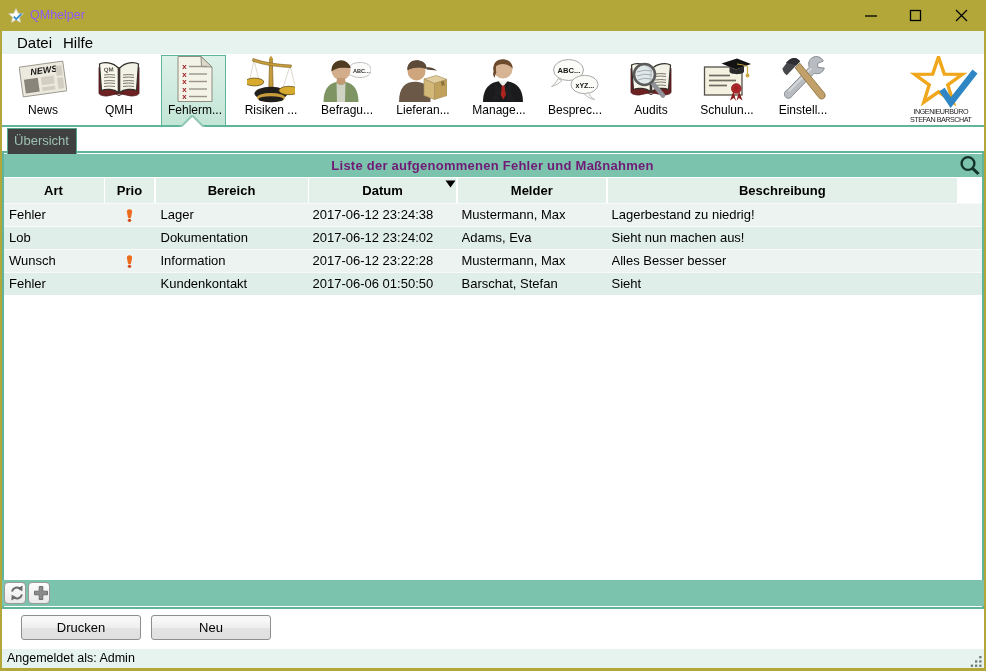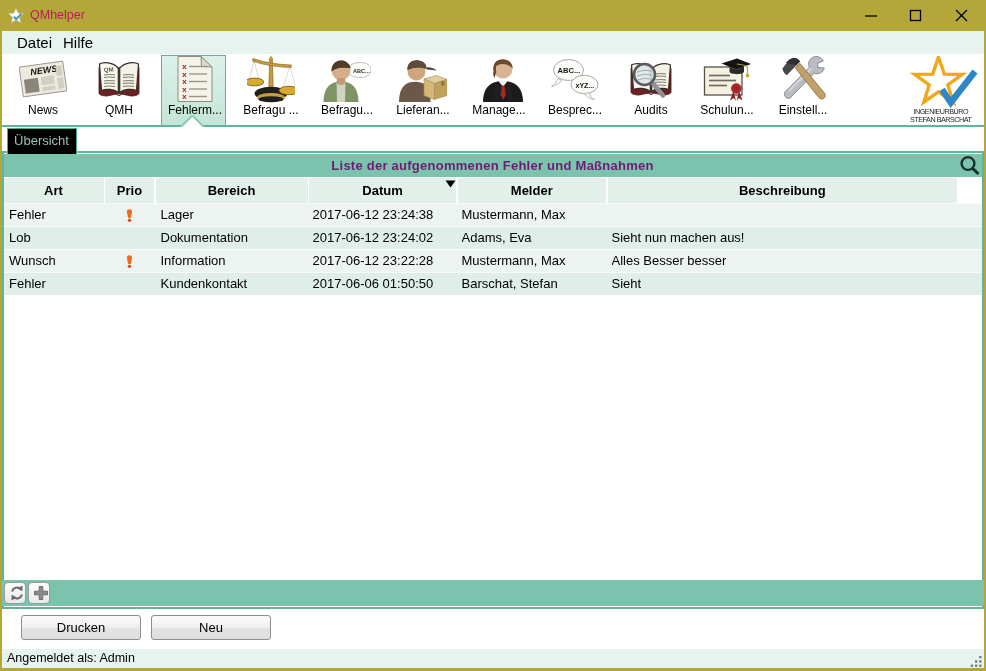--- a/index.html
+++ b/index.html
@@ -4,38 +4,38 @@
 <style>
   html,body{margin:0;padding:0;}
   body{width:986px;height:671px;position:relative;overflow:hidden;
        font-family:"Liberation Sans",sans-serif;background:#fff;}
   .abs{position:absolute;}
   
   #titlebar{left:0;top:0;width:986px;height:31px;background:#b3a73a;}
   #borderL{left:0;top:31px;width:2px;height:640px;background:#b3a73a;}
   #borderR{left:984px;top:31px;width:2px;height:640px;background:#b3a73a;}
   #borderB{left:0;top:668px;width:986px;height:3px;background:#b3a73a;}
-  #apptitle{left:30px;top:0;height:44px;line-height:31px;font-size:12.5px;color:#be185d;}
+  #apptitle{left:30px;top:0;height:44px;line-height:31px;font-size:12.5px;color:#8b5cf6;}
   
   #menubar{left:2px;top:31px;width:982px;height:23px;background:#e7f3ee;font-size:15px;color:#000;}
   #menubar span{position:absolute;top:0;height:23px;line-height:24px;}
   
   #toolbar{left:2px;top:54px;width:982px;height:72px;background:#ffffff;}
   .tbtn{position:absolute;top:0;width:76px;height:72px;text-align:center;}
   .tbtn .lbl{position:absolute;left:0;right:0;top:49px;font-size:12px;color:#000;white-space:nowrap;}
   .tbtn svg{position:absolute;top:1px;left:50%;margin-left:-24px;}
   #greenline1{left:2px;top:125px;width:982px;height:2px;background:#5fb499;}
   
   #selbg{left:161px;top:55px;width:64.5px;height:71px;background:linear-gradient(#ddf1e8,#c2e5d6);border:1.5px solid #5fb499;border-bottom:none;box-sizing:border-box;}
   
   #tabrow{left:2px;top:127px;width:982px;height:25px;background:#fff;}
   #panetop{left:2px;top:151px;width:980px;height:1.5px;background:#5fb499;}
   #paneL{left:2px;top:151px;width:1.5px;height:457px;background:#5fb499;}
   #paneR{left:982px;top:151px;width:2px;height:457px;background:#5fb499;}
-  #tab{left:6.5px;top:128px;width:70px;height:26px;background:#000000;border:1.5px solid #53a78c;border-bottom:none;box-sizing:border-box;
+  #tab{left:6.5px;top:128px;width:70px;height:26px;background:#404040;border:1.5px solid #53a78c;border-bottom:none;box-sizing:border-box;
        font-size:13px;color:#9cc0b1;text-align:center;line-height:24px;}
   
   #ttitle{left:3.5px;top:154px;width:978px;height:23px;background:#7cc3ae;text-align:center;
           font-size:13px;font-weight:bold;color:#701a75;line-height:24px;letter-spacing:0.25px;}
   #thead{left:3.5px;top:177px;width:953.5px;height:25.5px;background:#e3efe9;border-top:1px solid #fff;box-sizing:border-box;}
   .hcell{position:absolute;top:0;height:21px;line-height:26px;text-align:center;font-weight:bold;font-size:13px;color:#000;}
   .vsep{position:absolute;top:0;width:1.5px;height:24.5px;background:#fff;}
   #rows{left:3.5px;top:202.5px;width:978px;}
   .row{position:absolute;left:0;width:978px;height:23.15px;border-top:1.2px solid #f7faf9;box-sizing:border-box;font-size:13px;color:#000;}
   .row .c{position:absolute;top:0;height:21.9px;line-height:22.5px;white-space:nowrap;overflow:hidden;}
@@ -159,21 +159,21 @@
   </g>
   <path d="M22.7 4 L25.3 4 L26.3 38 L21.7 38 Z" fill="#c79d3b" stroke="#7d621f" stroke-width="0.7"></path>
   <path d="M24 0.5 L26.5 4.5 L21.5 4.5 Z" fill="#c79d3b"></path>
   <path d="M6 3.5 C17 7.5 31 9.5 44.5 10 L44 12.5 C30 12 16 10 5.5 6 Z" fill="#c79d3b" stroke="#7d621f" stroke-width="0.6"></path>
   <ellipse cx="24" cy="38.5" rx="16.5" ry="6.8" fill="#211f1c"></ellipse>
   <ellipse cx="24" cy="42.5" rx="14" ry="4.6" fill="#c79d3b"></ellipse>
   <ellipse cx="24" cy="44.2" rx="12.5" ry="3" fill="#211f1c"></ellipse>
   <ellipse cx="7.5" cy="27" rx="9.3" ry="3.9" fill="#d8ab2e" stroke="#6b5418" stroke-width="0.8"></ellipse>
   <ellipse cx="42" cy="35.5" rx="10" ry="4.2" fill="#d8ab2e" stroke="#6b5418" stroke-width="0.8"></ellipse>
  </svg>
- <div class="lbl">Befragu ...</div>
+ <div class="lbl">Risiken ...</div>
 </div>
 
 <div class="tbtn" style="left:383px">
  <svg width="48" height="48" viewBox="0 0 48 48">
   <circle cx="17.5" cy="16.5" r="9" fill="#cfa57e"></circle>
   <path d="M8.5 15 C8 7.5 14 4.5 20 5.5 C25 6.3 28 9.5 27.5 14.5 L38 15.5 C34 12.5 30 12 27.5 12.5 L27 14 C20.5 11.5 13 12.5 8.5 15 Z" fill="#544233"></path>
   <path d="M8.5 15 C8 8.5 13 4.8 19 5.5 C24.5 6.2 27.6 9.8 27.3 13.2 C20.5 11 13 12.5 8.5 15 Z" fill="#5d4a38"></path>
   <path d="M0 47 C0 32.5 6 26.8 16.5 26.8 C24 26.8 29 30.5 31.5 36.5 L31.5 47 Z" fill="#6b5847"></path>
   <path d="M25 24 L37.5 20.5 L48 24.5 L35.5 28.5 Z" fill="#e0cc9c" stroke="#a8905e" stroke-width="0.7"></path>
   <path d="M25 24 L35.5 28.5 L35.5 44.5 L25 40.5 Z" fill="#d3b877" stroke="#a8905e" stroke-width="0.7"></path>
@@ -312,20 +312,21 @@
 <div class="abs" id="rows">
  <div class="row rw" style="top:0">
   <div class="c" style="left:5.5px">Fehler</div>
   <svg style="position:absolute;left:122px;top:5px" width="7" height="13" viewBox="0 0 7 13">
    <path d="M3.5 0.2 C5.3 0.2 6.3 1.4 6.1 3 L5 8.6 C4.8 9.6 2.2 9.6 2 8.6 L0.9 3 C0.7 1.4 1.7 0.2 3.5 0.2 Z" fill="#ec6c1e"></path>
    <ellipse cx="3.5" cy="11.3" rx="1.7" ry="1.6" fill="#d4491c"></ellipse>
   </svg>
   <div class="c" style="left:157px">Lager</div>
   <div class="c" style="left:309px">2017-06-12 23:24:38</div>
   <div class="c" style="left:458px">Mustermann, Max</div>
+  <div class="c" style="left:608px">Lagerbestand zu niedrig!</div>
  </div>
  <div class="row rm" style="top:23.15px">
   <div class="c" style="left:5.5px">Lob</div>
   <div class="c" style="left:157px">Dokumentation</div>
   <div class="c" style="left:309px">2017-06-12 23:24:02</div>
   <div class="c" style="left:458px">Adams, Eva</div>
   <div class="c" style="left:608px">Sieht nun machen aus!</div>
  </div>
  <div class="row rw" style="top:46.3px">
   <div class="c" style="left:5.5px">Wunsch</div>

